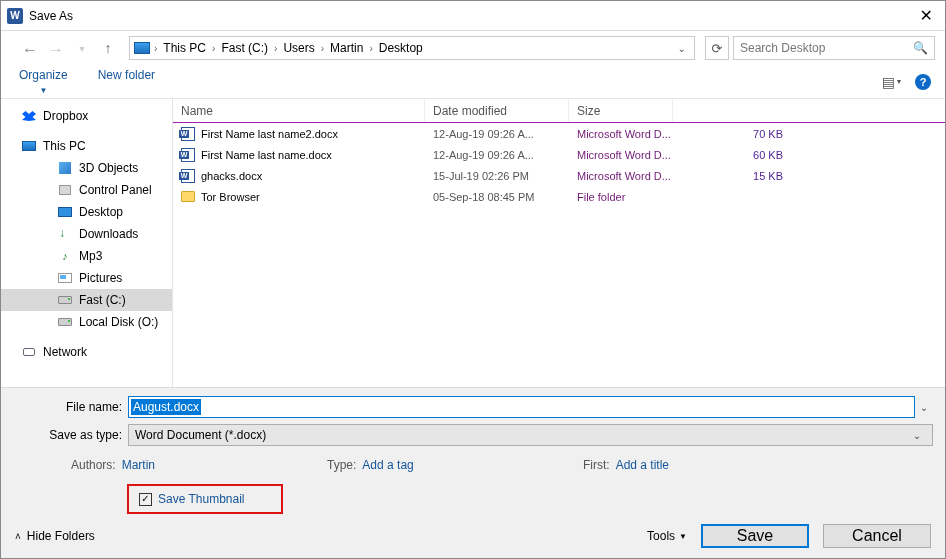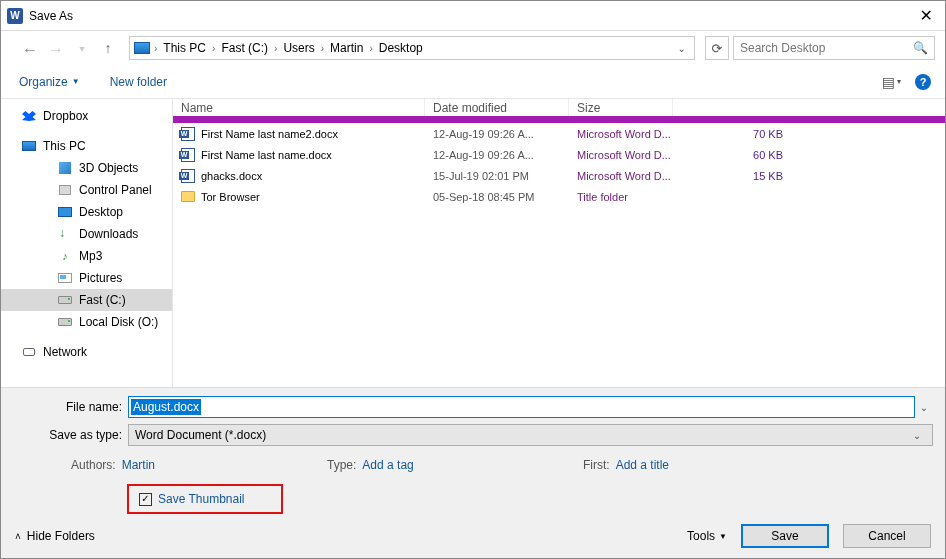--- a/index.html
+++ b/index.html
@@ -19,21 +19,21 @@
   .crumb { padding: 2px 4px; font-size: 12px; }
   .crumb-sep { color: #666; font-size: 10px; }
   .addr-drop { margin-left: auto; color: #555; font-size: 10px; padding: 0 4px; }
   .refresh { width: 24px; height: 24px; border: 1px solid #ccc; display: flex; align-items: center; justify-content: center; color: #555; font-size: 13px; }
   .searchbox { width: 202px; height: 24px; border: 1px solid #ccc; display: flex; align-items: center; padding: 0 6px; color: #777; }
   .searchbox span:first-child { flex: 1; font-style: normal; }
   .search-mag { font-size: 12px; color: #555; }
   
   .toolbar { height: 34px; display: flex; align-items: center; padding: 0 14px 0 18px; border-bottom: 1px solid #e5e5e5; }
   .toolbar-left { display: flex; gap: 30px; }
-  .tool-item { color: #15569a; font-size: 12px; display: flex; align-items: center; gap: 4px; }
+  .tool-item { color: #15569a; font-size: 12px; display: flex; align-items: center; gap: 4px; flex-direction: column; }
   .tool-drop { font-size: 8px; color: #15569a; }
   .toolbar-right { margin-left: auto; display: flex; align-items: center; gap: 14px; }
   .view-icon { color: #555; font-size: 14px; display:flex; align-items:center; gap:2px; }
   .help-icon { width: 16px; height: 16px; border-radius: 50%; background: #0b69c7; color: #fff; font-size: 11px; font-weight: bold; display: flex; align-items: center; justify-content: center; }
   
   .split { flex: 1; display: flex; min-height: 0; }
   .tree { width: 172px; border-right: 1px solid #e5e5e5; overflow: hidden; display:flex; flex-direction:column; }
   .tree-inner { flex:1; overflow:hidden; padding-top: 6px; }
   .tree-row { display: flex; align-items: center; height: 22px; padding-left: 20px; gap: 6px; font-size: 12px; }
   .tree-row.lvl0 { padding-left: 20px; }
@@ -49,21 +49,21 @@
   .ico-dl::before { content:"↓"; color:#2b8a3e; font-weight:bold; font-size:12px; position:absolute; left:0; top:-2px; }
   .ico-mp3 { width:12px; height:12px; display:flex; align-items:center; justify-content:center; color:#2b8a3e; font-size:11px; }
   .ico-pic { width:14px; height:10px; background:#fff; border:1px solid #999; position:relative; }
   .ico-pic::after { content:""; position:absolute; left:1px; top:1px; width:6px; height:4px; background:#5ab0f0; }
   .ico-drive { width:14px; height:8px; background:#d0d0d0; border:1px solid #888; border-radius:1px; position:relative; }
   .ico-drive::after { content:""; position:absolute; right:1px; top:1px; width:2px; height:2px; background:#3bbf4a; }
   .ico-net { width:12px; height:12px; display:flex; align-items:center; justify-content:center; }
   .ico-net::before { content:""; width:10px; height:6px; border:1px solid #667; border-radius:2px; display:block; }
   
   .files { flex: 1; display: flex; flex-direction: column; }
-  .fhead { display: flex; height: 24px; align-items: center; border-bottom: 7px solid #a21caf; color: #555; font-size: 12px; }
+  .fhead { display: flex; height: 24px; align-items: center; border-bottom: 1px solid #a21caf; color: #555; font-size: 12px; }
   .fhead div { padding-left: 8px; border-right: 1px solid #eee; height: 100%; display:flex; align-items:center; }
   .col-name { width: 252px; }
   .col-date { width: 144px; }
   .col-type { width: 126px; }
   .col-size { width: 104px; }
   .frow { display: flex; height: 21px; align-items: center; font-size: 11px; }
   .frow div { padding-left: 8px; white-space: nowrap; overflow: hidden; text-overflow: ellipsis; }
   .fname-cell { width: 252px; display: flex; align-items: center; gap: 6px; }
   .fico-doc { width:14px; height:14px; background:#fff; border:1px solid #2b579a; position:relative; }
   .fico-doc::after { content:"W"; position:absolute; left:-3px; top:2px; width:10px; height:8px; background:#2b579a; color:#fff; font-size:7px; font-weight:bold; text-align:center; line-height:8px; }
@@ -86,21 +86,21 @@
   .meta-val { color:#15569a; }
   .thumb-row { padding-left: 114px; margin-top: 6px; }
   .thumb-box { border: 2px solid #d11; display:inline-flex; align-items:center; padding: 6px 36px 6px 10px; gap:6px; }
   .chk { width:13px; height:13px; border:1px solid #333; display:flex; align-items:center; justify-content:center; font-size:10px; line-height:1; }
   .thumb-label { color:#15569a; }
   .action-row { display:flex; align-items:center; gap:14px; padding: 4px 2px 0 2px; }
   .hide-folders { display:flex; align-items:center; gap:6px; }
   .chev-up { font-size:10px; }
   .action-spacer { flex:1; }
   .tools { display:flex; align-items:center; gap:4px; }
-  .btn { width:88px; height:24px; border:1px solid #adadad; background:#e1e1e1; display:flex; align-items:center; justify-content:center; font-size:12px; }
+  .btn { width:108px; height:24px; border:1px solid #adadad; background:#e1e1e1; display:flex; align-items:center; justify-content:center; font-size:16px; }
   .btn.primary { border:1px solid #0078d7; box-shadow: inset 0 0 0 1px #0078d7; }
   .underline-first::first-letter { text-decoration: underline; }
 </style>
 </head>
 <body>
 
 <div class="window">
 
   <div class="titlebar">
     <div class="word-icon">W</div>
@@ -247,31 +247,31 @@
             </div>
             <div class="col-date-c">12-Aug-19 09:26 A...</div>
             <div class="col-type-c">Microsoft Word D...</div>
             <div class="col-size-c">60 KB</div>
           </div>
           <div class="frow">
             <div class="fname-cell">
               <span class="fico-doc"></span>
               <span>ghacks.docx</span>
             </div>
-            <div class="col-date-c">15-Jul-19 02:01 PM</div>
+            <div class="col-date-c">15-Jul-19 02:26 PM</div>
             <div class="col-type-c">Microsoft Word D...</div>
             <div class="col-size-c">15 KB</div>
           </div>
           <div class="frow">
             <div class="fname-cell">
               <span class="fico-folder"></span>
               <span>Tor Browser</span>
             </div>
             <div class="col-date-c">05-Sep-18 08:45 PM</div>
-            <div class="col-type-c">Title folder</div>
+            <div class="col-type-c">File folder</div>
             <div class="col-size-c"></div>
           </div>
         </div>
     </div>
   </div>
 
   <div class="bottom">
     <div class="form-row">
       <div class="form-label">File name:</div>
       <div class="fn-input">

